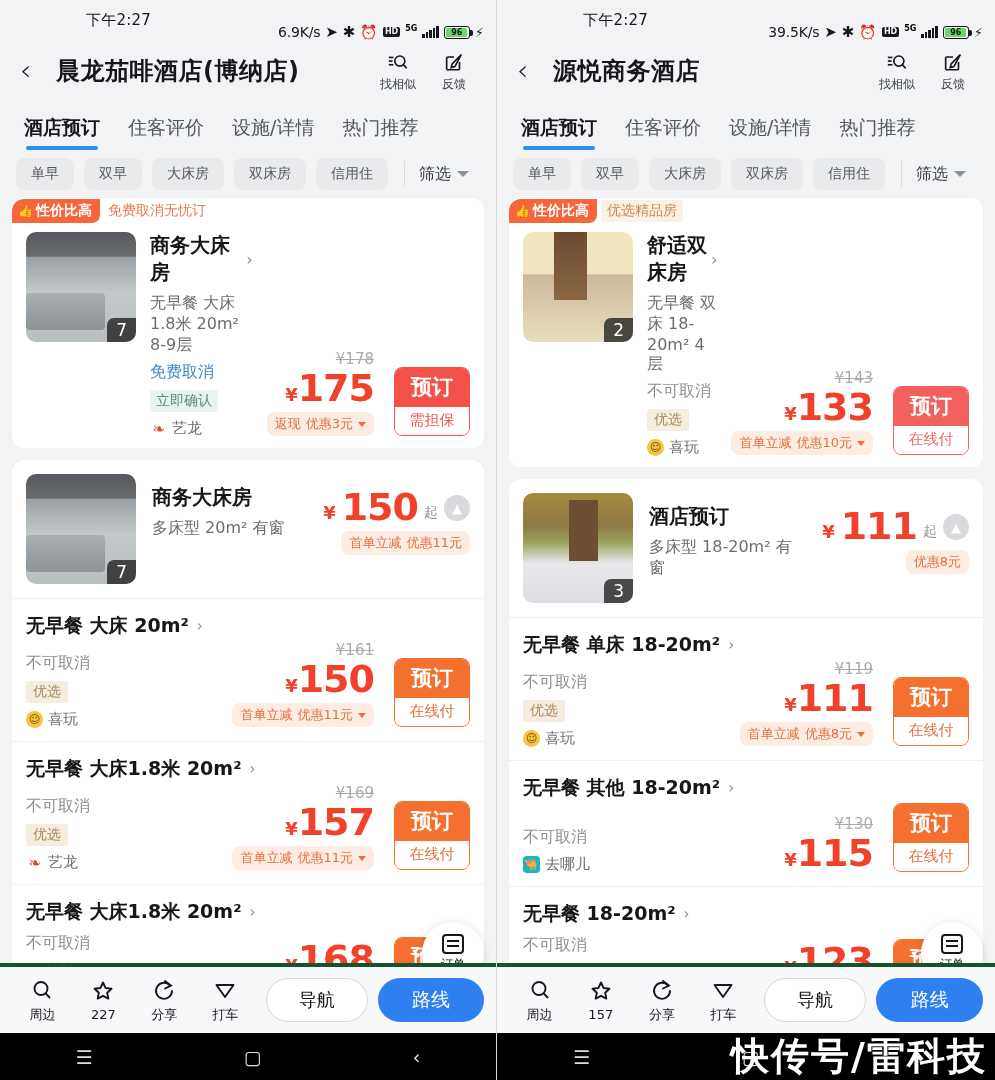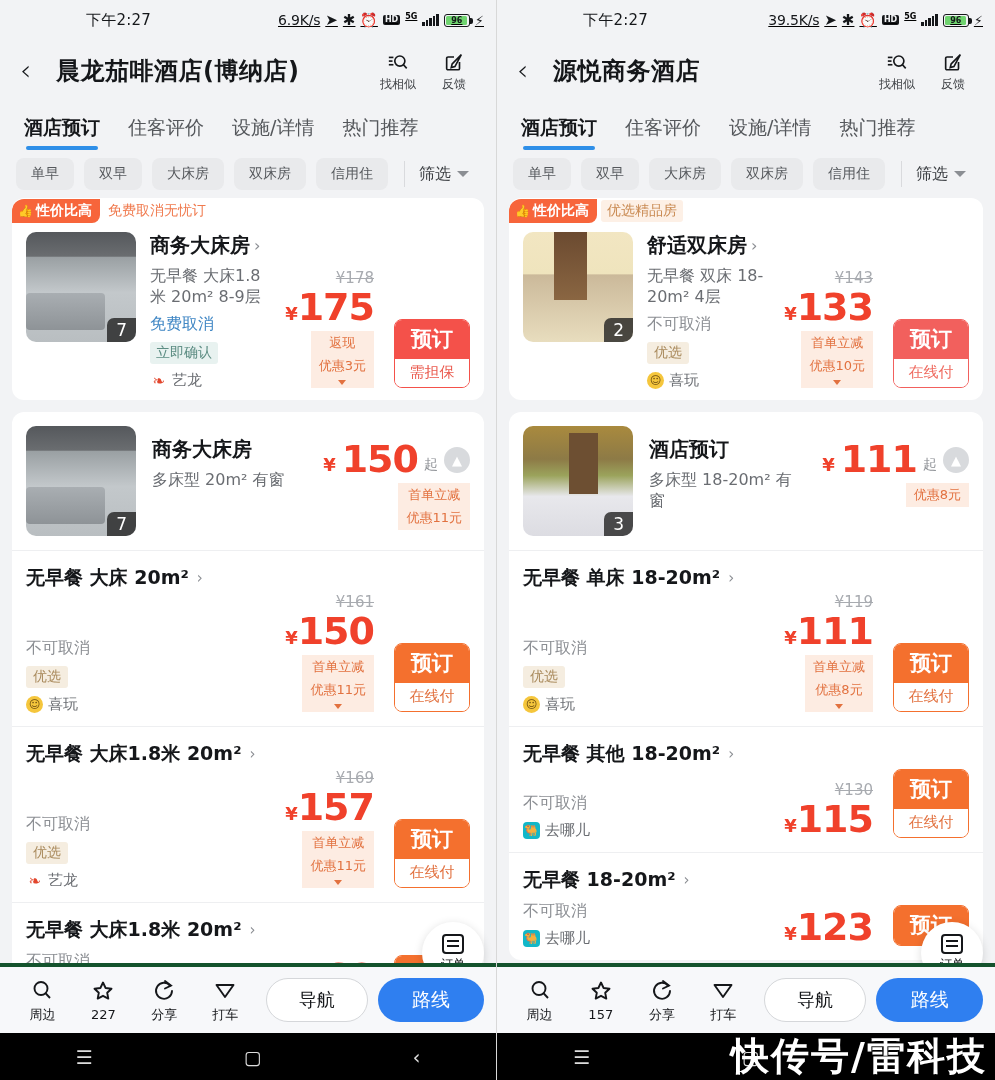--- a/index.html
+++ b/index.html
@@ -6,21 +6,21 @@
   html,body { width:995px; height:1080px; background:#000; }
   body { font-family:"DejaVu Sans","Liberation Sans",sans-serif; }
 
   .screens { display:flex; width:995px; height:1080px; }
   .phone { width:497px; height:1080px; background:#b91c1c; position:relative; overflow:hidden; border-right:1px solid #d8d8d8; }
   .phone:last-child { border-right:none; width:498px; }
 
   
   .statusbar { height:40px; display:flex; align-items:center; background:#f2f3f5; padding:0 14px; position:relative; }
   .sb-time { font-size:15px; color:#15171a; font-weight:500; margin-left:72px; letter-spacing:.2px;}
-  .sb-right { position:absolute; right:12px; top:0; height:40px; display:flex; align-items:center; gap:5px;text-decoration:underline; }
+  .sb-right { position:absolute; right:12px; top:12px; height:40px; display:flex; align-items:center; gap:5px; }
   .sb-speed { font-size:14px; color:#15171a; letter-spacing:-.2px;}
   .ic { display:inline-block; line-height:1; color:#15171a; }
   .ic-nav { font-size:15px; transform:rotate(0deg); }
   .ic-bt { font-size:15px; }
   .ic-alarm { font-size:14px; }
   .hd-box { font-size:8px; font-weight:bold; background:#15171a; color:#f2f3f5; border-radius:2px; padding:1px 2px; line-height:1;}
   .g5 { font-size:8px; font-weight:bold; position:relative; top:-4px;text-align:right;}
   .bars { display:flex; align-items:flex-end; gap:1px; height:12px; }
   .bars i { width:2.5px; background:#15171a; display:block;}
   .bars i:nth-child(1){height:4px;} .bars i:nth-child(2){height:6px;}
@@ -90,21 +90,21 @@
   .sup-xiwan { background:#f5c63c; color:#6a4a10; border-radius:50%; font-size:11px;}
   .sup-qunar { background:#12b7c8; }
 
   
   .price-zone { position:relative; flex:none; display:flex; align-items:flex-end; gap:20px; align-self:flex-end; padding-bottom:2px;}
   .price-col { text-align:right; }
   .old-price { font-size:15px; color:#a8abb0; text-decoration:line-through; }
   .new-price { display:flex; align-items:flex-end; justify-content:flex-end; color:#f0412b; line-height:1; margin-top:1px;}
   .new-price .yen { font-size:18px; font-weight:bold; padding-bottom:3px; }
   .new-price .num { font-size:38px; font-weight:bold; letter-spacing:-1px; }
-  .promo { margin-top:5px; display:inline-flex; align-items:center; gap:5px; background:#fdece2; color:#e2713f; font-size:13px; padding:3px 8px; border-radius:0;flex-direction:column; }
+  .promo { margin-top:5px; display:inline-flex; align-items:center; gap:5px; background:#fdece2; color:#e2713f; font-size:13px; padding:3px 8px; border-radius:8px; }
   .promo .tri { width:0;height:0;border-left:4px solid transparent;border-right:4px solid transparent;border-top:5px solid #e2713f; }
 
   .book-btn { width:76px; border-radius:8px; overflow:hidden; border:1px solid #f3876a; flex:none; }
   .book-btn .top { color:#fff; font-size:21px; font-weight:bold; text-align:center; padding:5px 0 6px; }
   .book-btn .bot { background:#fff; color:#c96a48; font-size:15px; text-align:center; padding:4px 0 5px; }
   .book-btn.red .top { background:#f4514a; }
   .book-btn.red { border-color:#f4514a; }
   .book-btn.red .bot { color:#ea5a4e; }
   .book-btn.salmon .top { background:#f2605d; }
   .book-btn.salmon { border-color:#f2605d; }

